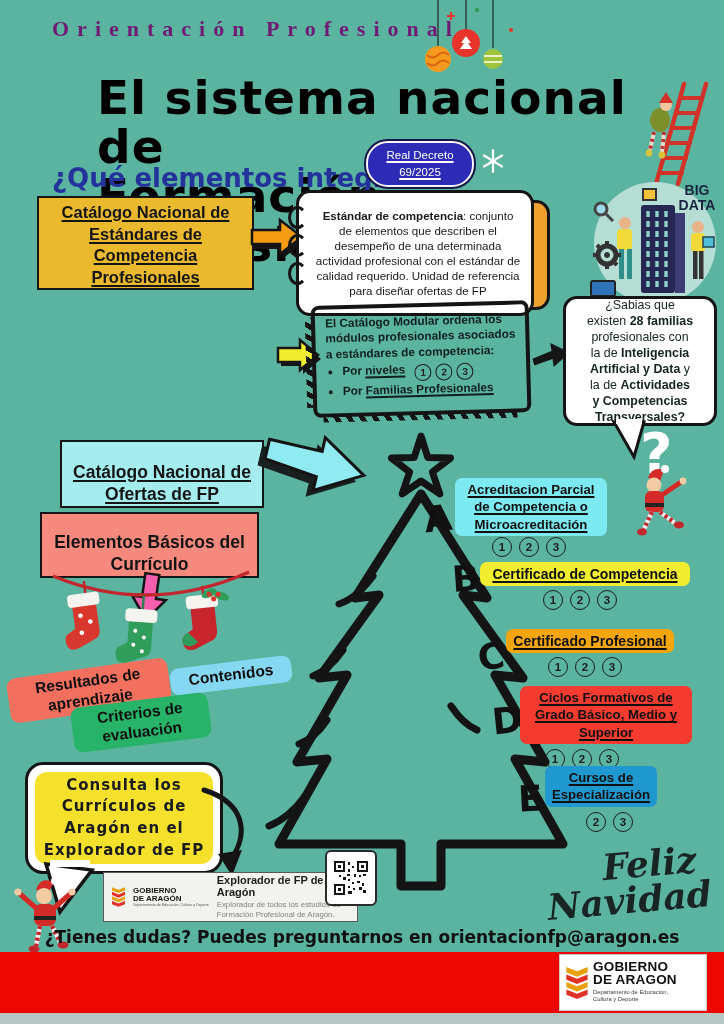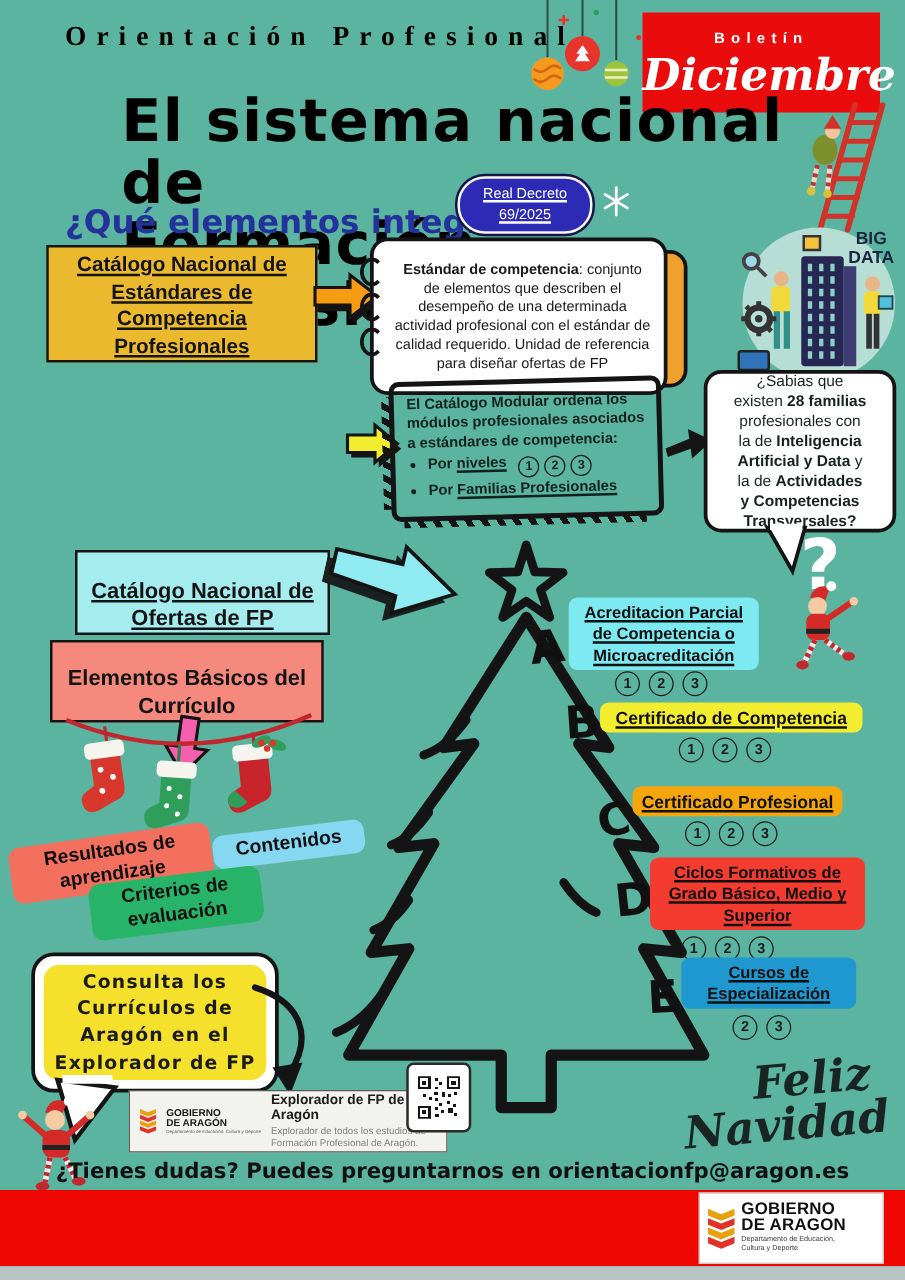--- a/index.html
+++ b/index.html
@@ -3,21 +3,21 @@
 <meta charset="utf-8">
 <style>
   html,body{margin:0;padding:0;background:#444;}
   .poster{position:relative;width:724px;height:1024px;background:#5bb4a0;overflow:hidden;
           font-family:"Liberation Sans",sans-serif;}
   .abs{position:absolute;}
   .box{border:2.5px solid #151515;font-weight:700;text-align:center;color:#141414;
        display:flex;flex-direction:column;justify-content:flex-end;line-height:1.3;}
   .u{text-decoration:underline;text-decoration-thickness:2px;text-underline-offset:2px;}
   .kicker{font-family:"Liberation Serif",serif;font-weight:700;font-size:22px;
-          letter-spacing:8px;color:#000000;}
+          letter-spacing:8px;color:#701a75;}
   .title{font-family:"DejaVu Sans",sans-serif;font-weight:700;font-size:47px;
          line-height:1.04;color:#000000;letter-spacing:1px;margin-left:45px;}
   .question{font-family:"DejaVu Sans",sans-serif;font-weight:700;font-size:26px;color:#24339c;}
   .badge{background:#2d2bb5;border:2.5px solid #f5f5f5;border-radius:22px;color:#fff;
          font-weight:400;font-size:11.5px;text-align:center;line-height:1.45;
          display:flex;flex-direction:column;justify-content:center;box-shadow:0 0 0 2px #15154a;}
   .bulletin{background:#ea0c0c;color:#fff;text-align:center;}
   .bulletin .lab{font-size:12px;letter-spacing:5px;font-weight:700;margin-top:13px;}
   .bulletin .month{font-family:"DejaVu Serif",serif;font-style:italic;font-weight:700;
                    font-size:35px;margin-top:3px;}
@@ -88,24 +88,20 @@
     <path d="M14,55 q5,5 11,0 q5,-5 11,0 M14,63 q5,5 11,0 q5,-5 11,0" stroke="#d8640f" stroke-width="2" fill="none"></path>
     <circle cx="53" cy="43" r="14" fill="#e8342a"></circle>
     <path d="M53,36 l5,7 h-3 l4,6 h-12 l4,-6 h-3 Z" fill="#fff"></path>
     <circle cx="80" cy="59" r="10" fill="#9ec43c"></circle>
     <path d="M71,56 h18 M71,62 h18" stroke="#eef0c8" stroke-width="2"></path>
     <circle cx="64" cy="10" r="2.2" fill="#2f9e5b"></circle>
     <path d="M38,12 v8 M34,16 h8" stroke="#e8342a" stroke-width="2"></path>
     <circle cx="98" cy="30" r="2" fill="#e8342a"></circle>
   </svg>
 
-  <div class="abs bulletin" style="left:514px;top:10px;width:190px;height:80px">
-    <div class="lab">Boletín</div>
-    <div class="month">Diciembre</div>
-  </div>
 
   <svg class="abs" style="left:598px;top:80px;width:120px;height:106px" viewBox="0 0 120 106">
     <line x1="86" y1="4" x2="58" y2="104" stroke="#d23227" stroke-width="4.5" stroke-linecap="round"></line>
     <line x1="108" y1="4" x2="80" y2="104" stroke="#d23227" stroke-width="4.5" stroke-linecap="round"></line>
     <g stroke="#d23227" stroke-width="4" stroke-linecap="round">
       <line x1="82" y1="18" x2="104" y2="18"></line>
         <line x1="78" y1="33" x2="100" y2="33"></line>
       <line x1="74" y1="48" x2="96" y2="48"></line>
         <line x1="70" y1="63" x2="92" y2="63"></line>
       <line x1="66" y1="78" x2="88" y2="78"></line>
@@ -353,21 +349,21 @@
   <div class="abs offer-label" style="left:520px;top:686px;width:172px;background:#f43b30">
     <span class="u">Ciclos Formativos de Grado Básico, Medio y Superior</span>
   </div>
   <div class="abs lvls" style="left:545px;top:749px">
     <span class="lvl">1</span>
       <span class="lvl">2</span>
       <span class="lvl">3</span>
   </div>
 
   <div class="abs letter" style="left:518px;top:778px;transform:rotate(-3deg)">E</div>
-  <div class="abs offer-label" style="left:545px;top:766px;width:140px;background:#1f97cf">
+  <div class="abs offer-label" style="left:545px;top:766px;width:112px;background:#1f97cf">
     <span class="u">Cursos de Especialización</span>
   </div>
   <div class="abs lvls" style="left:586px;top:812px">
     <span class="lvl">2</span>
       <span class="lvl">3</span>
   </div>
 
   <div class="abs cbubble" style="left:25px;top:762px;width:192px;height:106px">
     <div class="inner">Consulta los Currículos de Aragón en el Explorador de FP</div>
   </div>

